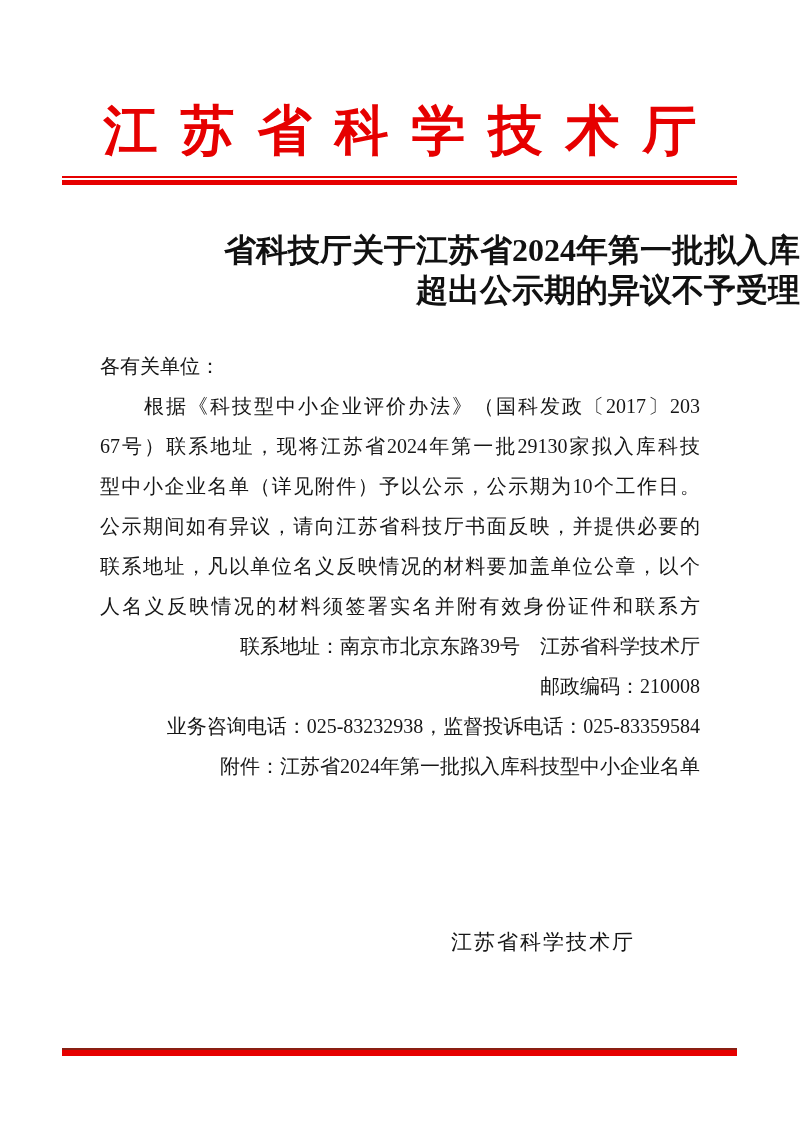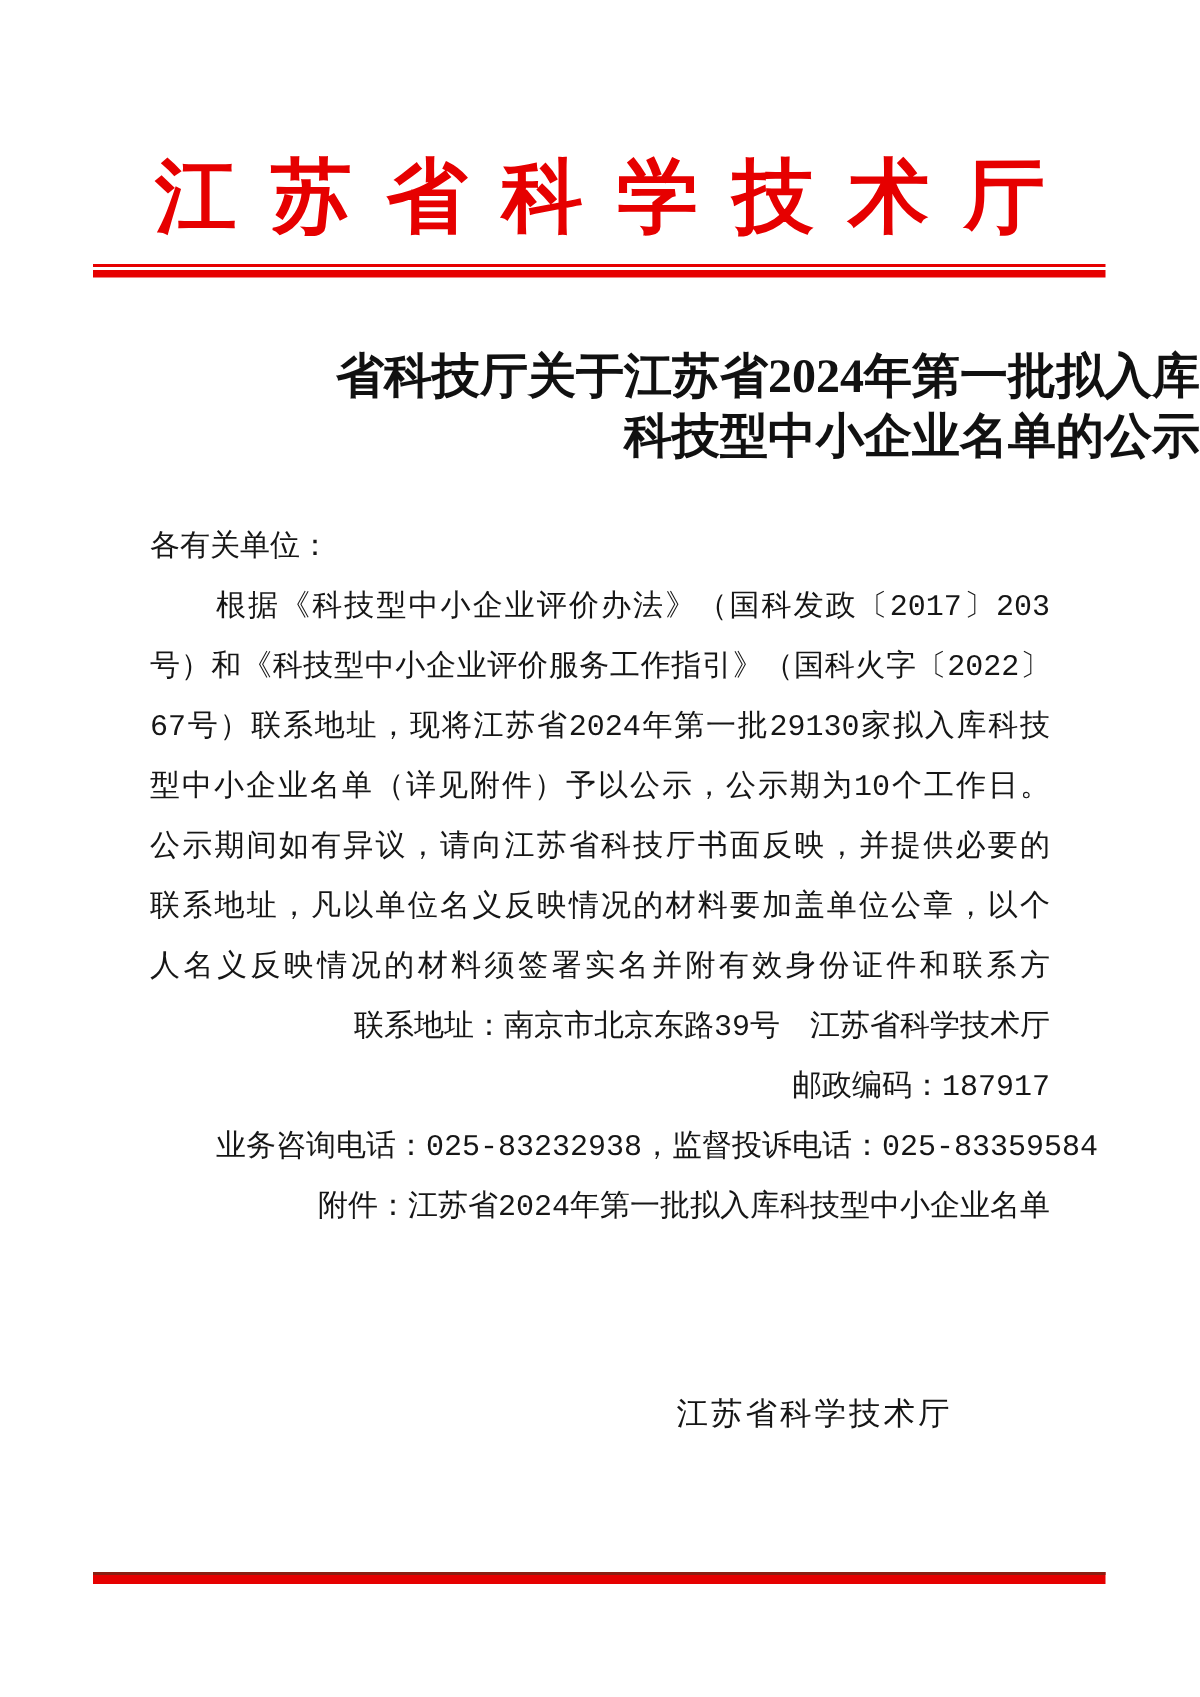--- a/index.html
+++ b/index.html
@@ -59,21 +59,21 @@
   
   .body-text {
     position: absolute;
     top: 346px;
     left: 100px;
     width: 600px;
     font-size: 20px;
     line-height: 40px;
     color: #161616;
   }
-  .body-text .line { white-space: nowrap; font-family: Liberation Mono, monospace; }
+  .body-text .line { white-space: nowrap; }
   .body-text .line.just {
     white-space: normal;
     text-align: justify;
     text-align-last: justify;
   }
   .body-text .line.ind { padding-left: 44px; text-align: right; }
 
   
   .signature {
     position: absolute;
@@ -102,34 +102,33 @@
 <body>
 
 <div class="page">
 
   <div class="masthead">江苏省科学技术厅</div>
 
   <div class="rule-head"></div>
 
   <div class="doc-title">
     <div>省科技厅关于江苏省2024年第一批拟入库</div>
-    <div>科技型中小企业名单的公示</div>
+    <div>超出公示期的异议不予受理</div>
   </div>
 
   <div class="body-text">
       <div class="line">各有关单位：</div>
       <div class="line just ind">根据《科技型中小企业评价办法》（国科发政〔2017〕203</div>
-      <div class="line just">号）和《科技型中小企业评价服务工作指引》（国科火字〔2022〕</div>
       <div class="line just">67号）联系地址，现将江苏省2024年第一批29130家拟入库科技</div>
       <div class="line just">型中小企业名单（详见附件）予以公示，公示期为10个工作日。</div>
       <div class="line just">公示期间如有异议，请向江苏省科技厅书面反映，并提供必要的</div>
       <div class="line just">联系地址，凡以单位名义反映情况的材料要加盖单位公章，以个</div>
       <div class="line just">人名义反映情况的材料须签署实名并附有效身份证件和联系方</div>
       <div class="line ind">联系地址：南京市北京东路39号　江苏省科学技术厅</div>
-      <div class="line ind">邮政编码：187917</div>
+      <div class="line ind">邮政编码：210008</div>
       <div class="line ind">业务咨询电话：025-83232938，监督投诉电话：025-83359584</div>
       <div class="line ind">附件：江苏省2024年第一批拟入库科技型中小企业名单</div>
     </div>
 
   <div class="signature">
     <div class="org">江苏省科学技术厅</div>
   </div>
 
   <div class="rule-bottom"></div>
 

